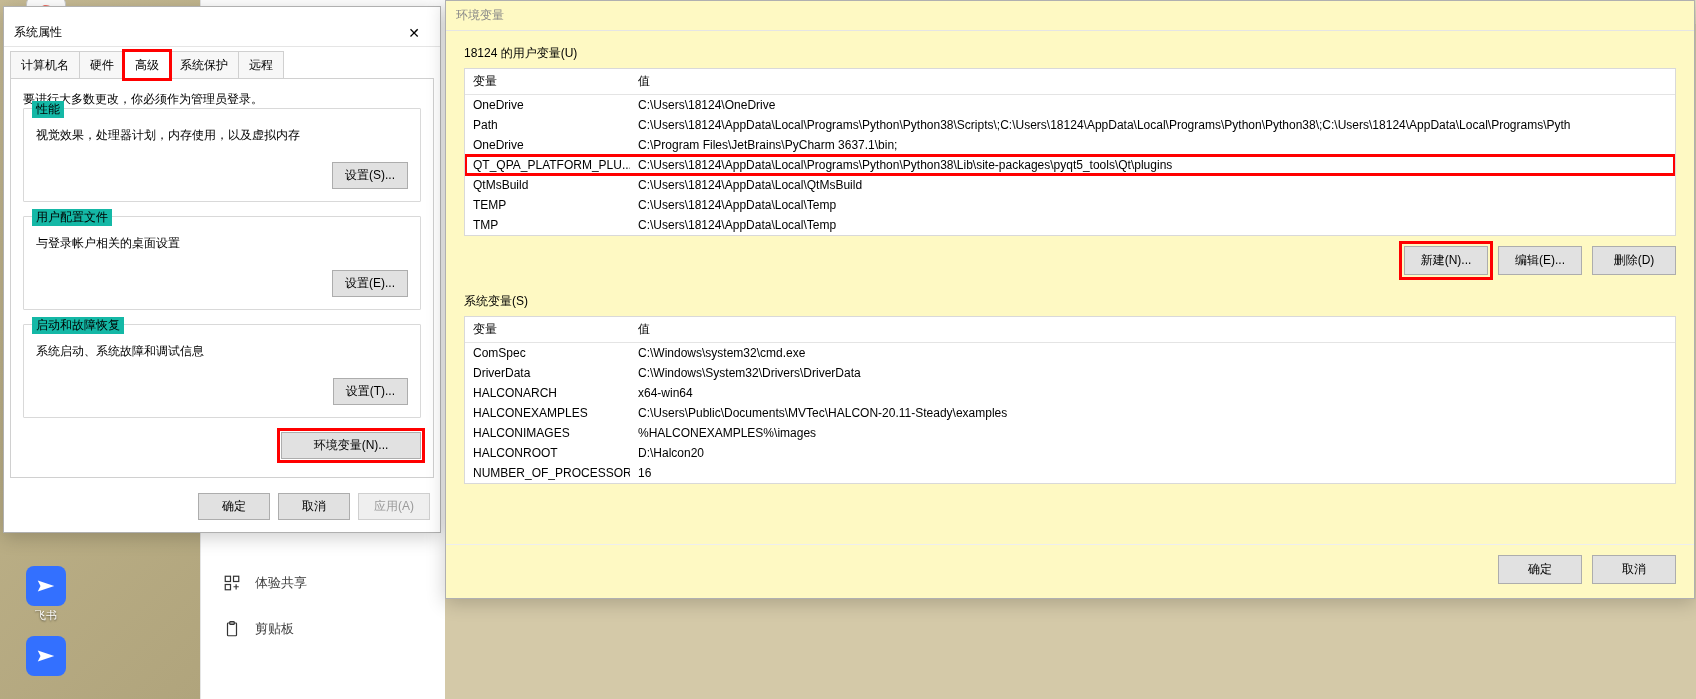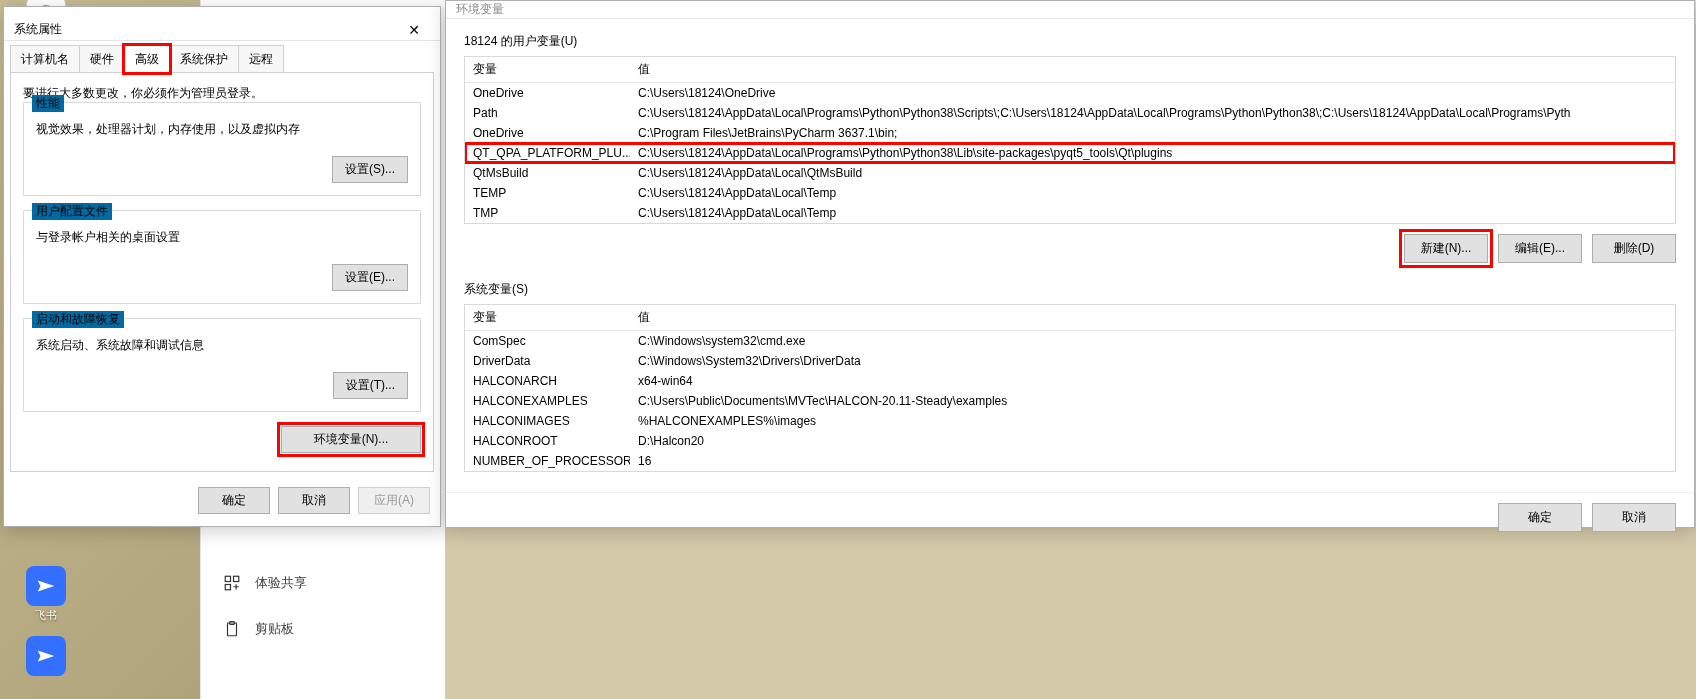--- a/index.html
+++ b/index.html
@@ -60,21 +60,21 @@
 
 .sysprops {
   position: absolute;
   left: 3px; top: 6px;
   width: 438px;
   background: #fff;
   border: 1px solid #b0b0b0;
   box-shadow: 0 4px 18px rgba(0,0,0,.2);
 }
 .sysprops .titlebar {
-  height: 34px;
+  height: 40px;
   display: flex;
   align-items: center;
   justify-content: space-between;
   padding: 12px 6px 0 10px;
   font-size: 12px;
   border-bottom: 1px solid #e5e5e5;
 }
 .titlebar .close-btn {
   width: 40px; height: 28px;
   display: flex; align-items: center; justify-content: center;
@@ -120,21 +120,21 @@
 .group {
   border: 1px solid #d9d9d9;
   border-radius: 1px;
   position: relative;
   padding: 18px 12px 12px;
   margin-bottom: 14px;
 }
 .group .legend {
   position: absolute;
   top: -8px; left: 8px;
-  background: #0369a1;
+  background: #14b8a6;
   padding: 0 4px;
   font-size: 12px;
   color: #000;
 }
 .group .desc {
   color: #000;
   margin-bottom: 18px;
 }
 .btn {
   display: inline-block;
@@ -155,22 +155,22 @@
   justify-content: flex-end;
   gap: 8px;
   padding: 8px 10px 12px;
 }
 
 
 .envdlg {
   position: absolute;
   left: 445px; top: 0;
   width: 1250px;
-  height: 528px;
-  background: #ffffff;
+  height: 599px;
+  background: #fef9c3;
   border: 1px solid #b0b0b0;
   box-shadow: 0 4px 18px rgba(0,0,0,.2);
   display: flex;
   flex-direction: column;
 }
 .envdlg .titlebar {
   height: 30px;
   display: flex;
   align-items: center;
   padding: 0 10px;

